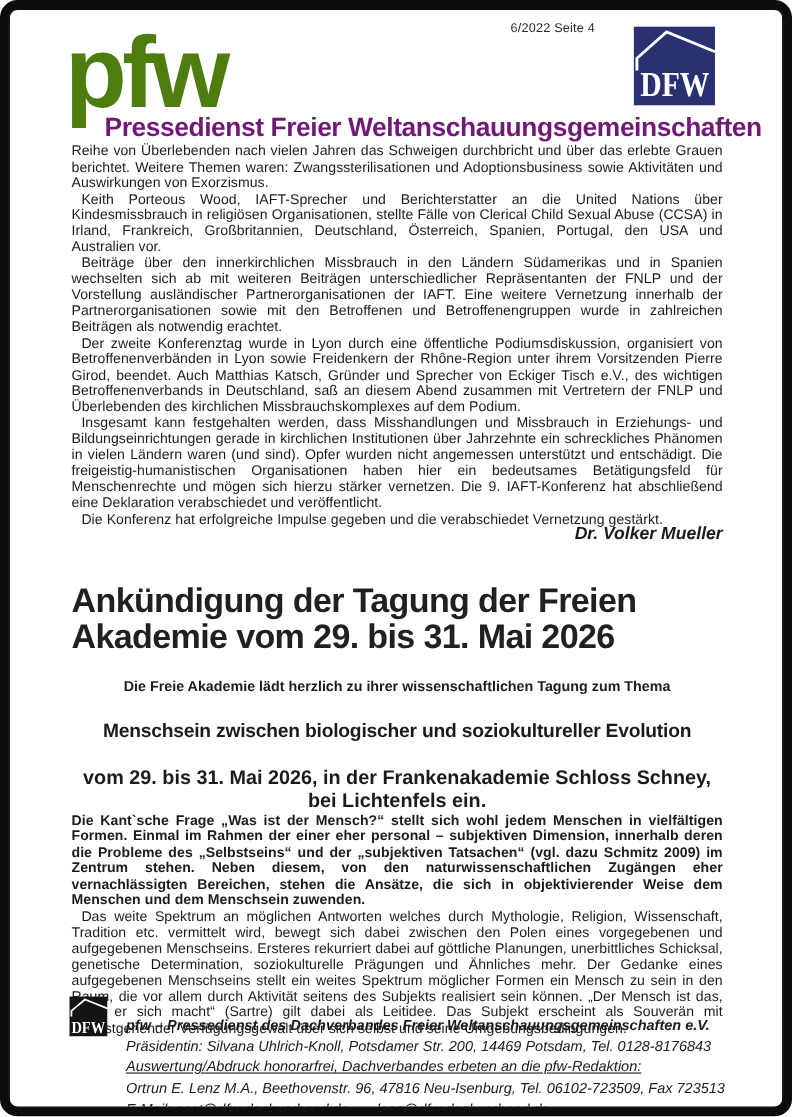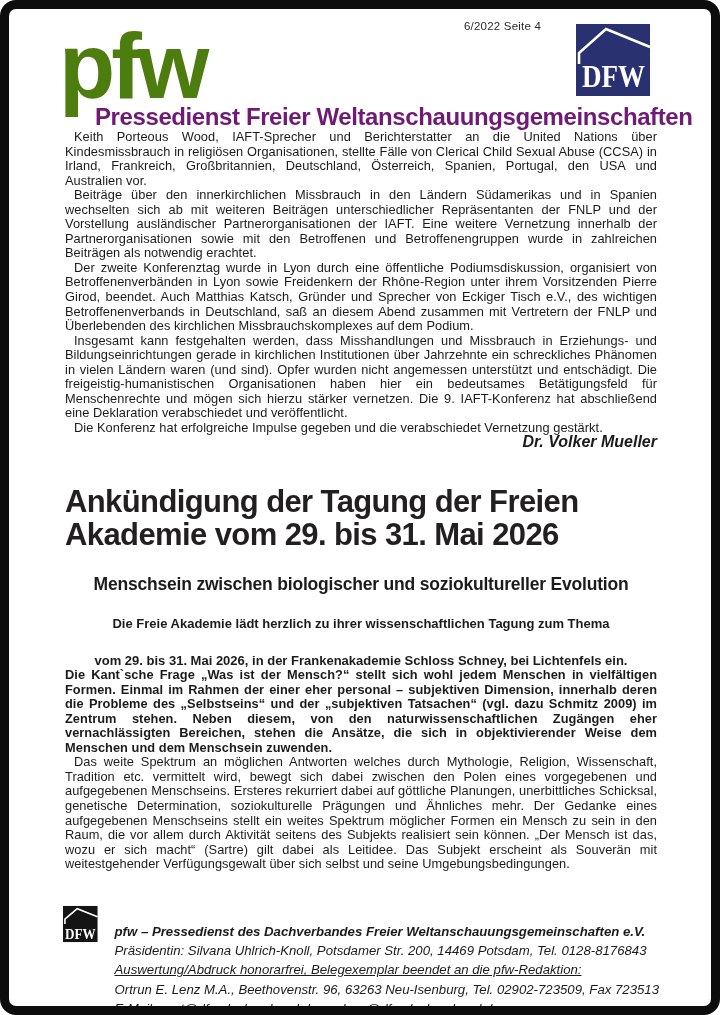--- a/index.html
+++ b/index.html
@@ -33,21 +33,21 @@
   }
   .indent { text-indent:9px; }
   .signature { text-align:right; font-weight:bold; font-style:italic; font-size:16px; line-height:14.55px; }
   .announcement h1 {
     margin:35px 0 0 0; font-size:31px; line-height:33px; font-weight:bold;
     letter-spacing:-0.6px; color:#221f20;
   }
   .center { text-align:center; }
   .invite   { margin-top:21px; font-size:13px; font-weight:bold; }
   .theme    { margin-top:23px; font-size:17.5px; font-weight:bold; letter-spacing:-0.2px; }
-  .dateline { margin-top:22px; font-size:13px; font-weight:bold; }
+  .dateline { margin-top:22px; font-size:18px; font-weight:bold; }
   .lead     { margin-top:20px; font-weight:bold; }
   
   .footer {
     position:absolute; left:54px; top:868px; width:596px;
     display:flex; gap:17px; align-items:flex-start;
   }
   .footer-text { font-style:italic; font-size:13.2px; line-height:19.2px; padding-top:1px; color:#1b1b1b; white-space:nowrap; }
   .f-bold { font-weight:bold;margin-top:44px; }
   .f-underline { text-decoration:underline; }
   .email-sep { display:inline-block; margin:0 11px; font-size:10px; vertical-align:1px; }
@@ -64,49 +64,50 @@
     <polyline points="3,40 3,29 30,5 74,23" fill="none" stroke="#ffffff" stroke-width="2.6"></polyline>
     <text x="6" y="63" fill="#ffffff" font-family="Liberation Serif, serif" font-size="32" font-weight="600" textLength="63" lengthAdjust="spacingAndGlyphs">DFW</text>
   </svg>
 
   <div class="wordmark">pfw</div>
   <div class="subtitle">Pressedienst Freier Weltanschauungsgemeinschaften</div>
 
   <div class="flow">
 
     <div class="article">
+      <p>Reihe von Überlebenden nach vielen Jahren das Schweigen durchbricht und über das erlebte Grauen berichtet. Weitere Themen waren: Zwangssterilisationen und Adoptionsbusiness sowie Aktivitäten und Auswirkungen von Exorzismus.</p>
       <p class="indent">Keith Porteous Wood, IAFT-Sprecher und Berichterstatter an die United Nations über Kindesmissbrauch in religiösen Organisationen, stellte Fälle von Clerical Child Sexual Abuse (CCSA) in Irland, Frankreich, Großbritannien, Deutschland, Österreich, Spanien, Portugal, den USA und Australien vor.</p>
       <p class="indent">Beiträge über den innerkirchlichen Missbrauch in den Ländern Südamerikas und in Spanien wechselten sich ab mit weiteren Beiträgen unterschiedlicher Repräsentanten der FNLP und der Vorstellung ausländischer Partnerorganisationen der IAFT. Eine weitere Vernetzung innerhalb der Partnerorganisationen sowie mit den Betroffenen und Betroffenengruppen wurde in zahlreichen Beiträgen als notwendig erachtet.</p>
       <p class="indent">Der zweite Konferenztag wurde in Lyon durch eine öffentliche Podiumsdiskussion, organisiert von Betroffenenverbänden in Lyon sowie Freidenkern der Rhône-Region unter ihrem Vorsitzenden Pierre Girod, beendet. Auch Matthias Katsch, Gründer und Sprecher von Eckiger Tisch e.V., des wichtigen Betroffenenverbands in Deutschland, saß an diesem Abend zusammen mit Vertretern der FNLP und Überlebenden des kirchlichen Missbrauchskomplexes auf dem Podium.</p>
       <p class="indent">Insgesamt kann festgehalten werden, dass Misshandlungen und Missbrauch in Erziehungs- und Bildungseinrichtungen gerade in kirchlichen Institutionen über Jahrzehnte ein schreckliches Phänomen in vielen Ländern waren (und sind). Opfer wurden nicht angemessen unterstützt und entschädigt. Die freigeistig-humanistischen Organisationen haben hier ein bedeutsames Betätigungsfeld für Menschenrechte und mögen sich hierzu stärker vernetzen. Die 9. IAFT-Konferenz hat abschließend eine Deklaration verabschiedet und veröffentlicht.</p>
       <p class="indent">Die Konferenz hat erfolgreiche Impulse gegeben und die verabschiedet Vernetzung gestärkt.</p>
       <div class="signature">Dr. Volker Mueller</div>
     </div>
 
     <div class="announcement">
       <h1>Ankündigung der Tagung der Freien Akademie vom 29. bis 31. Mai 2026</h1>
+      <div class="center invite">Die Freie Akademie lädt herzlich zu ihrer wissenschaftlichen Tagung zum Thema</div>
       <div class="center theme">Menschsein zwischen biologischer und soziokultureller Evolution</div>
-      <div class="center invite">Die Freie Akademie lädt herzlich zu ihrer wissenschaftlichen Tagung zum Thema</div>
       <div class="center dateline">vom 29. bis 31. Mai 2026, in der Frankenakademie Schloss Schney, bei Lichtenfels ein.</div>
       <p class="lead">Die Kant`sche Frage „Was ist der Mensch?“ stellt sich wohl jedem Menschen in vielfältigen Formen. Einmal im Rahmen der einer eher personal – subjektiven Dimension, innerhalb deren die Probleme des „Selbstseins“ und der „subjektiven Tatsachen“ (vgl. dazu Schmitz 2009) im Zentrum stehen. Neben diesem, von den naturwissenschaftlichen Zugängen eher vernachlässigten Bereichen, stehen die Ansätze, die sich in objektivierender Weise dem Menschen und dem Menschsein zuwenden.</p>
       <p class="indent">Das weite Spektrum an möglichen Antworten welches durch Mythologie, Religion, Wissenschaft, Tradition etc. vermittelt wird, bewegt sich dabei zwischen den Polen eines vorgegebenen und aufgegebenen Menschseins. Ersteres rekurriert dabei auf göttliche Planungen, unerbittliches Schicksal, genetische Determination, soziokulturelle Prägungen und Ähnliches mehr. Der Gedanke eines aufgegebenen Menschseins stellt ein weites Spektrum möglicher Formen ein Mensch zu sein in den Raum, die vor allem durch Aktivität seitens des Subjekts realisiert sein können. „Der Mensch ist das, wozu er sich macht“ (Sartre) gilt dabei als Leitidee. Das Subjekt erscheint als Souverän mit weitestgehender Verfügungsgewalt über sich selbst und seine Umgebungsbedingungen.</p>
     </div>
 
   </div>
 
   <div class="footer">
     <svg width="90" height="94" viewBox="0 0 90 94">
       <rect width="90" height="94" fill="#141414"></rect>
       <polyline points="5,47 5,34 37,7 90,28" fill="none" stroke="#ffffff" stroke-width="4.2"></polyline>
       <text x="5" y="86" fill="#ffffff" font-family="Liberation Serif, serif" font-size="40" font-weight="600" textLength="80" lengthAdjust="spacingAndGlyphs">DFW</text>
     </svg>
     <div class="footer-text">
       <div class="f-bold">pfw – Pressedienst des Dachverbandes Freier Weltanschauungsgemeinschaften e.V.</div>
       <div>Präsidentin: Silvana Uhlrich-Knoll, Potsdamer Str. 200, 14469 Potsdam, Tel. 0128-8176843</div>
-      <div class="f-underline">Auswertung/Abdruck honorarfrei, Belegexemplar beendet an die pfw-Redaktion:</div>
-      <div>Ortrun E. Lenz M.A., Beethovenstr. 96, 63263 Neu-Isenburg, Tel. 02902-723509, Fax 723513</div>
+      <div class="f-underline">Auswertung/Abdruck honorarfrei, Dachverbandes erbeten an die pfw-Redaktion:</div>
+      <div>Ortrun E. Lenz M.A., Beethovenstr. 96, 47816 Neu-Isenburg, Tel. 06102-723509, Fax 723513</div>
       <div>
         <span>E-Mail: post@dfw-dachverband.de</span><span class="email-sep">•</span><span>lenz@dfw-dachverband.de</span>
       </div>
     </div>
   </div>
 
 </div>
 
 </body></html>

